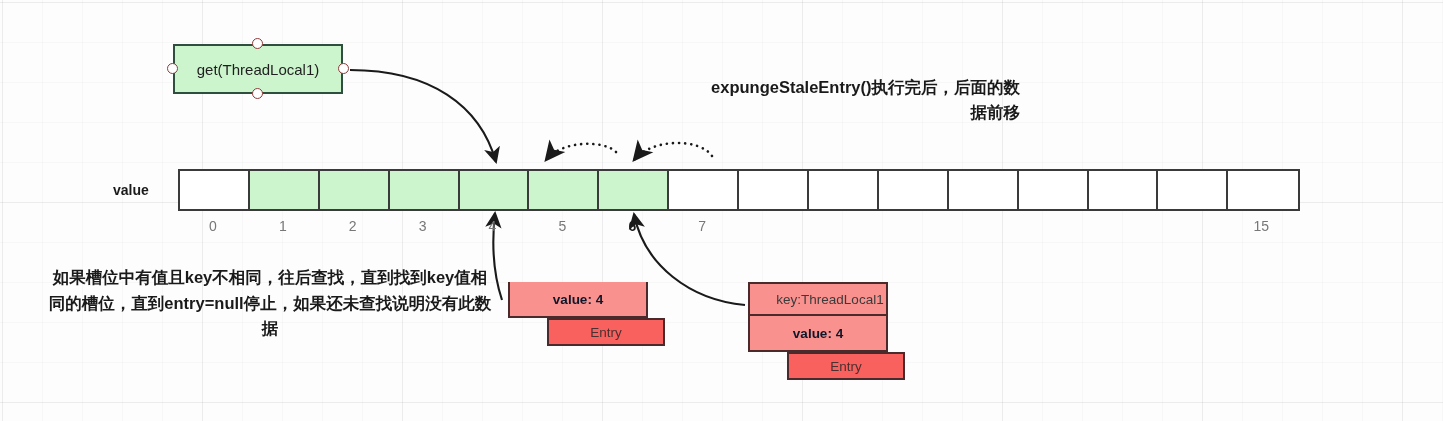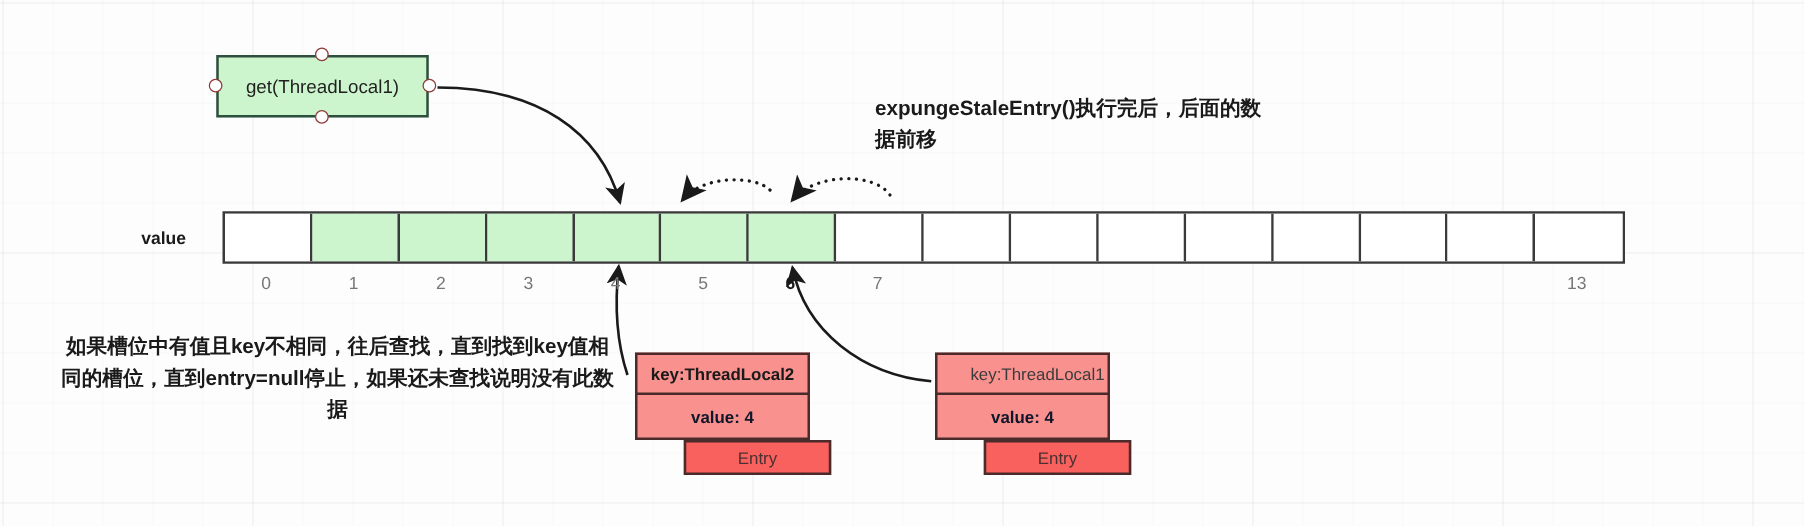--- a/index.html
+++ b/index.html
@@ -55,21 +55,21 @@
   #conn-right { left: 338px; top: 63px; }
   #conn-top   { left: 252px; top: 38px; }
   #conn-bot   { left: 252px; top: 88px; }
 
   
   #heading {
     position: absolute;
     left: 700px;
     top: 75px;
     width: 320px;
-    text-align: left;
+    text-align: right;
     font-size: 16.5px;
     font-weight: bold;
     line-height: 1.5;
     color: #1a1a1a;
   }
 
   
   #table-label {
     position: absolute;
     left: 113px;
@@ -253,29 +253,26 @@
     <div class="idx">5</div>
     <div class="idx bold">6</div>
     <div class="idx">7</div>
     <div class="idx"></div>
     <div class="idx"></div>
     <div class="idx"></div>
     <div class="idx"></div>
     <div class="idx"></div>
     <div class="idx"></div>
     <div class="idx"></div>
-    <div class="idx">13</div>
+    <div class="idx">15</div>
   </div>
 
   <div id="note">如果槽位中有值且key不相同，往后查找，直到找到key值相同的槽位，直到entry=null停止，如果还未查找说明没有此数据</div>
 
   <div class="entrybox" id="entry-left">
-    <div class="entry-key bold">
-      <span>key:ThreadLocal2</span>
-    </div>
     <div class="entry-val">
       <span>value: 4</span>
     </div>
     <div class="entry-name">
       <span>Entry</span>
     </div>
   </div>
 
   <div class="entrybox" id="entry-right">
     <div class="entry-key plain">

